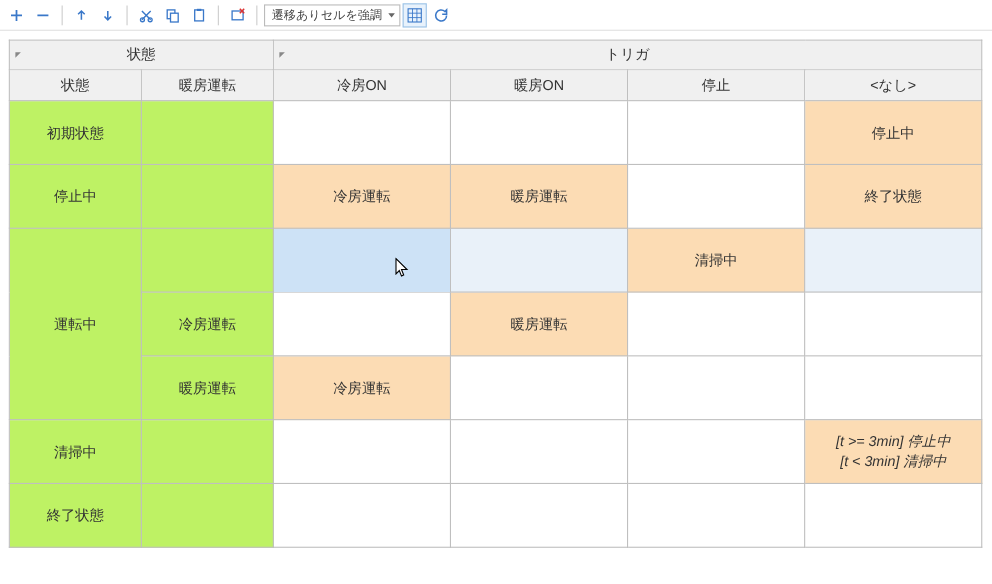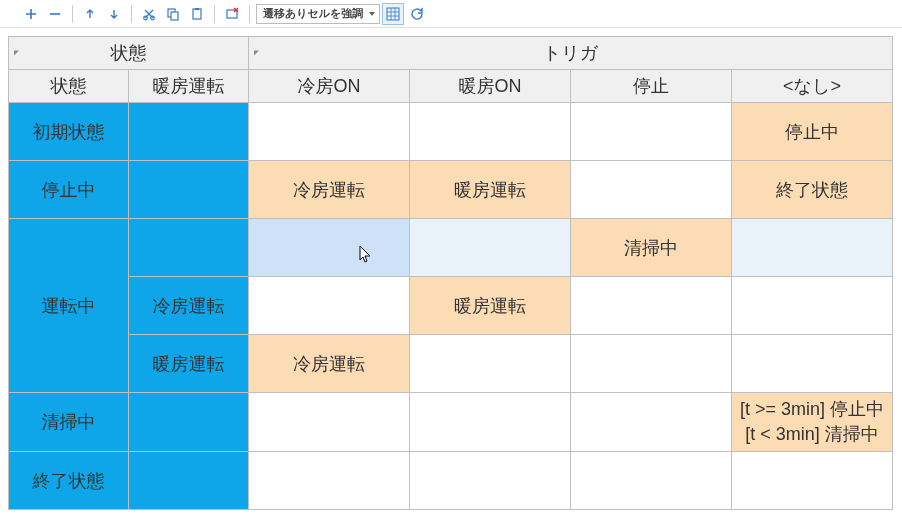--- a/index.html
+++ b/index.html
@@ -8,24 +8,23 @@
     font-family: "Segoe UI", "Meiryo", sans-serif;
     font-size: 12px;
     color: #333;
     background: #fff;
     width: 902px;
   }
   .toolbar {
     display: flex;
     align-items: center;
     height: 28px;
-    padding: 2px 20px;
+    padding: 2px 4px;
     gap: 2px;
     border-bottom: 1px solid #e0e0e0;
-    font-weight: bold;
   }
   .tb-btn {
     width: 22px;
     height: 22px;
     display: flex;
     align-items: center;
     justify-content: center;
     cursor: pointer;
     color: #555;
   }
@@ -62,21 +61,21 @@
   table.state-grid {
     border-collapse: collapse;
     table-layout: fixed;
     width: 884px;
   }
   table.state-grid th, table.state-grid td {
     border: 1px solid #bfbfbf;
     text-align: center;
     vertical-align: middle;
     padding: 4px;
-    font-size: 18px;
+    font-size: 13px;
   }
   th.header {
     background: #f0f0f0;
     font-weight: normal;
     height: 28px;
     position: relative;
   }
   th.top-group .corner-tri {
     position:absolute;
     left:5px; top:50%;
@@ -85,28 +84,28 @@
     border-top:5px solid #888;
     border-right:5px solid transparent;
   }
   th.top-group { height:24px; }
 
   col.c-state { width: 120px; }
   col.c-substate { width: 120px; }
   col.c-trig { width: 161px; }
 
   td.row-label, th.row-label-head {
-    background: #0ea5e9;
+    background: #bef264;
   }
   td.cell-empty { background: #fff; }
   td.cell-orange { background: #fcdcb4; }
   td.cell-blue-sel { background: #cde2f6; }
   td.cell-blue-light { background: #e9f1f9; }
   td.cell { height: 58px; }
-  td.cell-multi { line-height: 1.4; }
+  td.cell-multi { line-height: 1.4; font-style: italic; }
 
   .cursor-arrow {
     position: absolute;
     pointer-events: none;
   }
 </style>
 </head>
 <body>
 
 <div class="toolbar">

